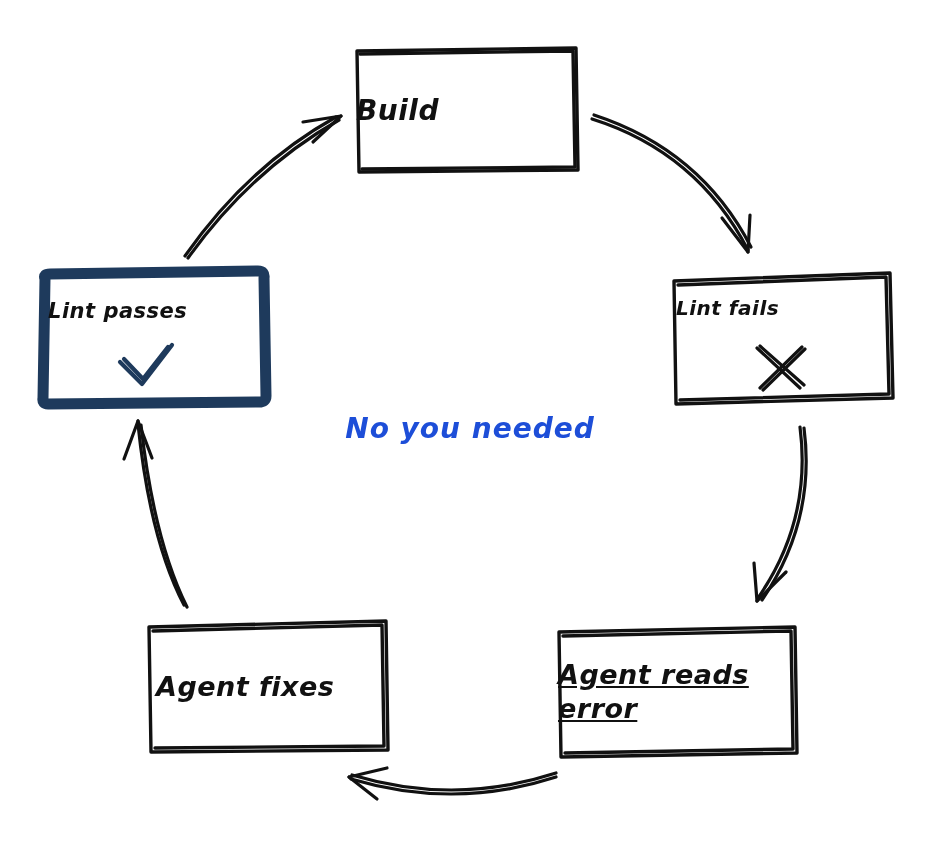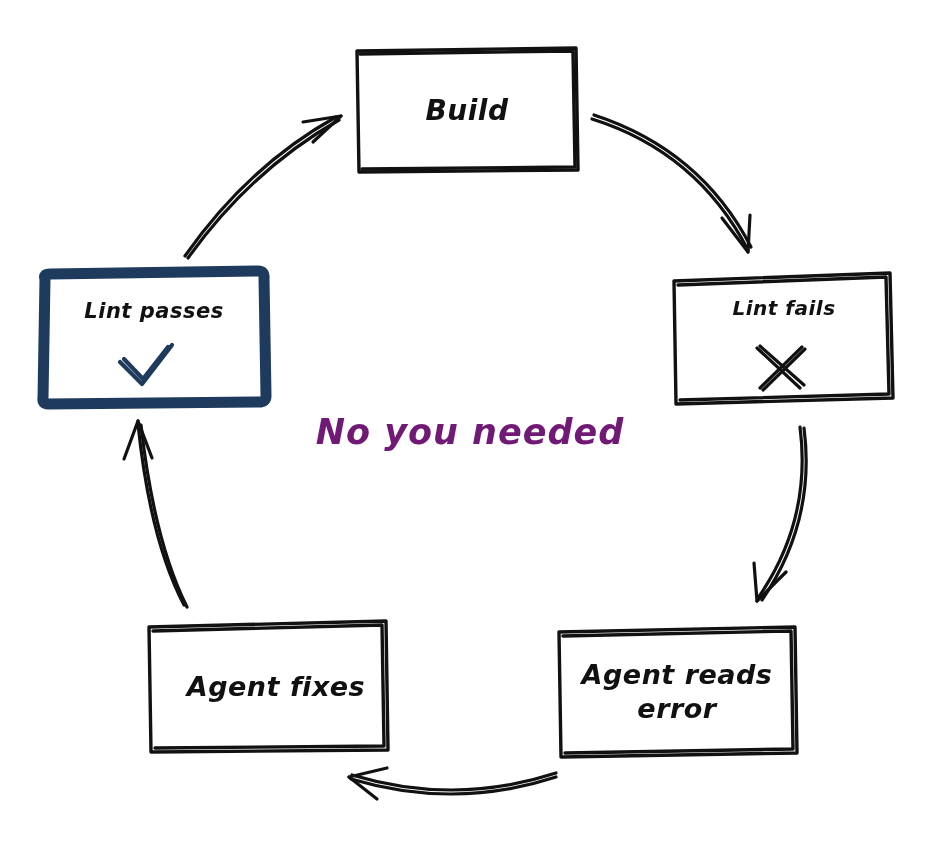--- a/index.html
+++ b/index.html
@@ -22,49 +22,49 @@
   #sketch-layer {
     position: absolute;
     left: 0; top: 0;
     width: 935px;
     height: 853px;
   }
   .node-label {
     position: absolute;
     display: flex;
     flex-direction: column;
-    align-items: center;
+    align-items: flex-start;
     justify-content: center;
     text-align: center;
     font-family: "DejaVu Sans", sans-serif;
     font-style: italic;
     font-weight: 600;
     color: #111111;
     letter-spacing: 0.5px;
     line-height: 1.25;
     pointer-events: none;
   }
   .node-label span { display: block; }
   .center-note {
     position: absolute;
     left: 295px;
     top: 412px;
     width: 350px;
     text-align: center;
     font-family: "DejaVu Sans", sans-serif;
     font-style: italic;
     font-weight: 600;
-    font-size: 35px;
-    color: #701a75;
+    font-size: 28px;
+    color: #1d4ed8;
     letter-spacing: 1px;
   }
   
   #label-build     { left: 356px; top: 48px;  width: 222px; height: 124px; font-size: 28px; }
   #label-lintfails { left: 676px; top: 277px; width: 216px; height: 62px;  font-size: 20px; }
-  #label-agentreads{ left: 558px; top: 628px; width: 238px; height: 127px; font-size: 27px; }
+  #label-agentreads{ left: 558px; top: 628px; width: 238px; height: 127px; font-size: 27px; text-decoration: underline; }
   #label-agentfixes{ left: 148px; top: 622px; width: 240px; height: 130px; font-size: 27px; padding-left: 8px; }
   #label-lintpasses{ left: 48px;  top: 282px; width: 212px; height: 58px;  font-size: 21px; }
 </style>
 </head>
 <body>
 
 <div id="diagram-root">
 
   <svg id="sketch-layer" viewBox="0 0 935 853" xmlns="http://www.w3.org/2000/svg">
 

